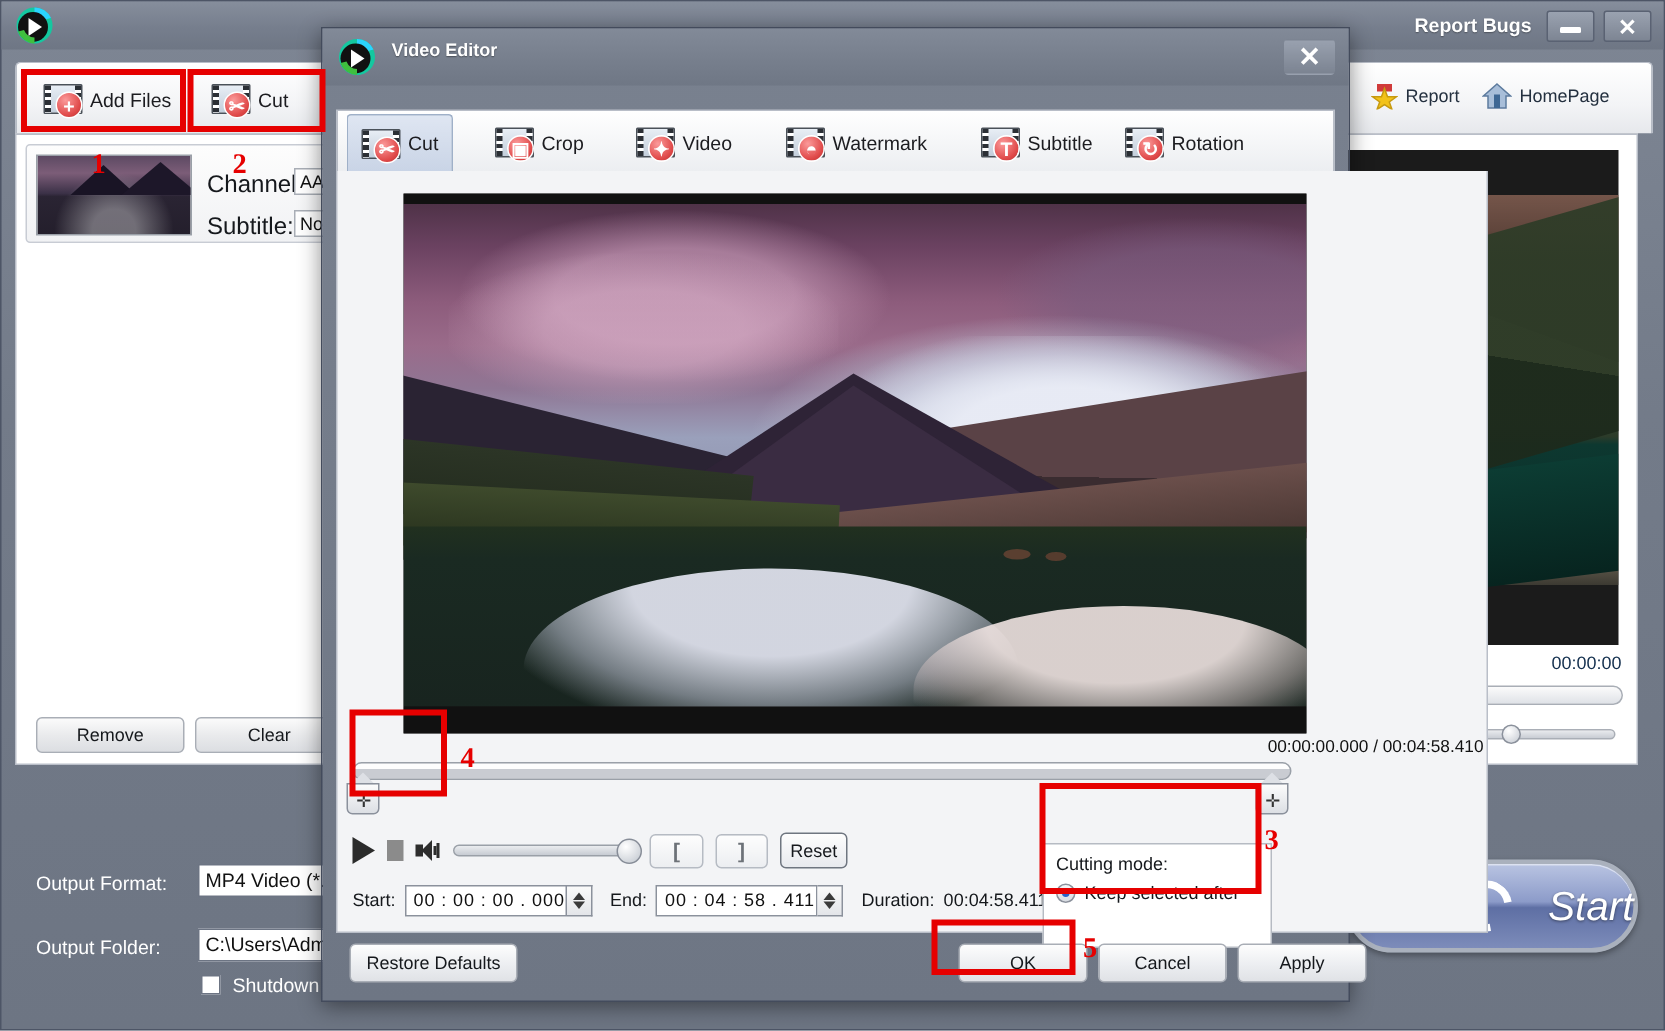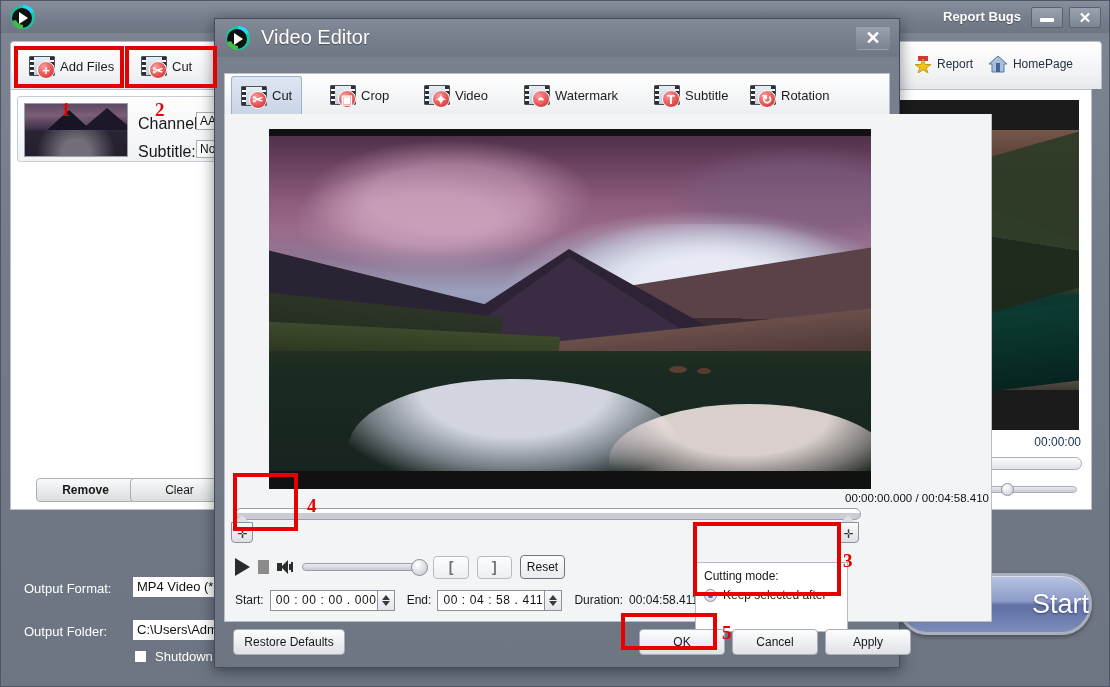--- a/index.html
+++ b/index.html
@@ -136,21 +136,21 @@
   #left-buttons{
     position:absolute; left:1px; bottom:3px; width:205px; height:28px;
   }
   .lbtn{
     position:absolute; top:0; width:99px; height:24px;
     background:linear-gradient(180deg,#fbfbfb,#e9eaec 52%,#dcdee2);
     border:1px solid #a9aeb6; border-radius:4px;
     font-size:12px; color:#15181c;
     display:flex; align-items:center; justify-content:center;
   }
-  #btn-remove{ left:24px;font-weight:bold; }
+  #btn-remove{ left:12px; }
   #btn-clear{ left:118px; }
 
   
   #right-panel{
     position:absolute; right:17px; top:88px; width:208px; height:421px;
     background:#ffffff; border:1px solid #b9bec8;
   }
   #right-video{
     position:absolute; left:7px; top:10px; width:187px; height:330px;
     background:#1b1b1b; overflow:hidden;
@@ -229,21 +229,21 @@
   }
   #shutdown-box{
     width:13px;height:13px;background:#fff;border:1px solid #6c7483;
   }
   #start-btn{
     position:absolute; right:10px; top:57px; width:195px; height:62px;
     border-radius:31px;
     background:linear-gradient(180deg,#b9c4e2 0%,#8c9bc9 45%,#5e6fa4 52%,#7d8cba 100%);
     border:3px solid #aab1bd;
     box-shadow:0 2px 4px rgba(0,0,0,.35), inset 0 1px 0 rgba(255,255,255,.5);
-    display:flex; align-items:center; justify-content:space-between; gap:24px;
+    display:flex; align-items:center; justify-content:flex-end; gap:24px;font-style:italic;
   }
   #start-btn .glyph{
     width:34px;height:34px;border-radius:50%;
     border:5px solid #ffffff; border-right-color:transparent;
     transform:rotate(35deg);
   }
   #start-btn .txt{
     font-size:27px; color:#ffffff; font-weight:normal;
     text-shadow:0 1px 2px rgba(0,0,0,.45);
   }
@@ -254,21 +254,21 @@
     background:linear-gradient(180deg,#79818f,#6e7684);
     border:1px solid #434b5c;
     box-shadow:0 3px 14px rgba(0,0,0,.45);
   }
   #ed-title{
     position:absolute; left:0; top:0; width:684px; height:38px;
     background:linear-gradient(180deg,#828a98 0%,#767e8c 60%,#6f7785 100%);
   }
   #ed-title .logo{ position:absolute; left:9px; top:5px; width:28px; height:28px; }
   #ed-title .t{
-    position:absolute; left:46px; top:7px; font-size:20px; font-weight:normal; color:#fff;
+    position:absolute; left:46px; top:7px; font-size:12px; font-weight:bold; color:#fff;
     text-shadow:0 1px 1px rgba(0,0,0,.4);
   }
   #ed-close{
     position:absolute; right:9px; top:7px; width:34px; height:24px;
     background:linear-gradient(180deg,#99a1af,#7b8391);
     border:1px solid #58607000; border-radius:3px;
     display:flex;align-items:center;justify-content:center;
     color:#fff; font-size:18px; font-weight:bold;
   }
   #ed-tabs{

